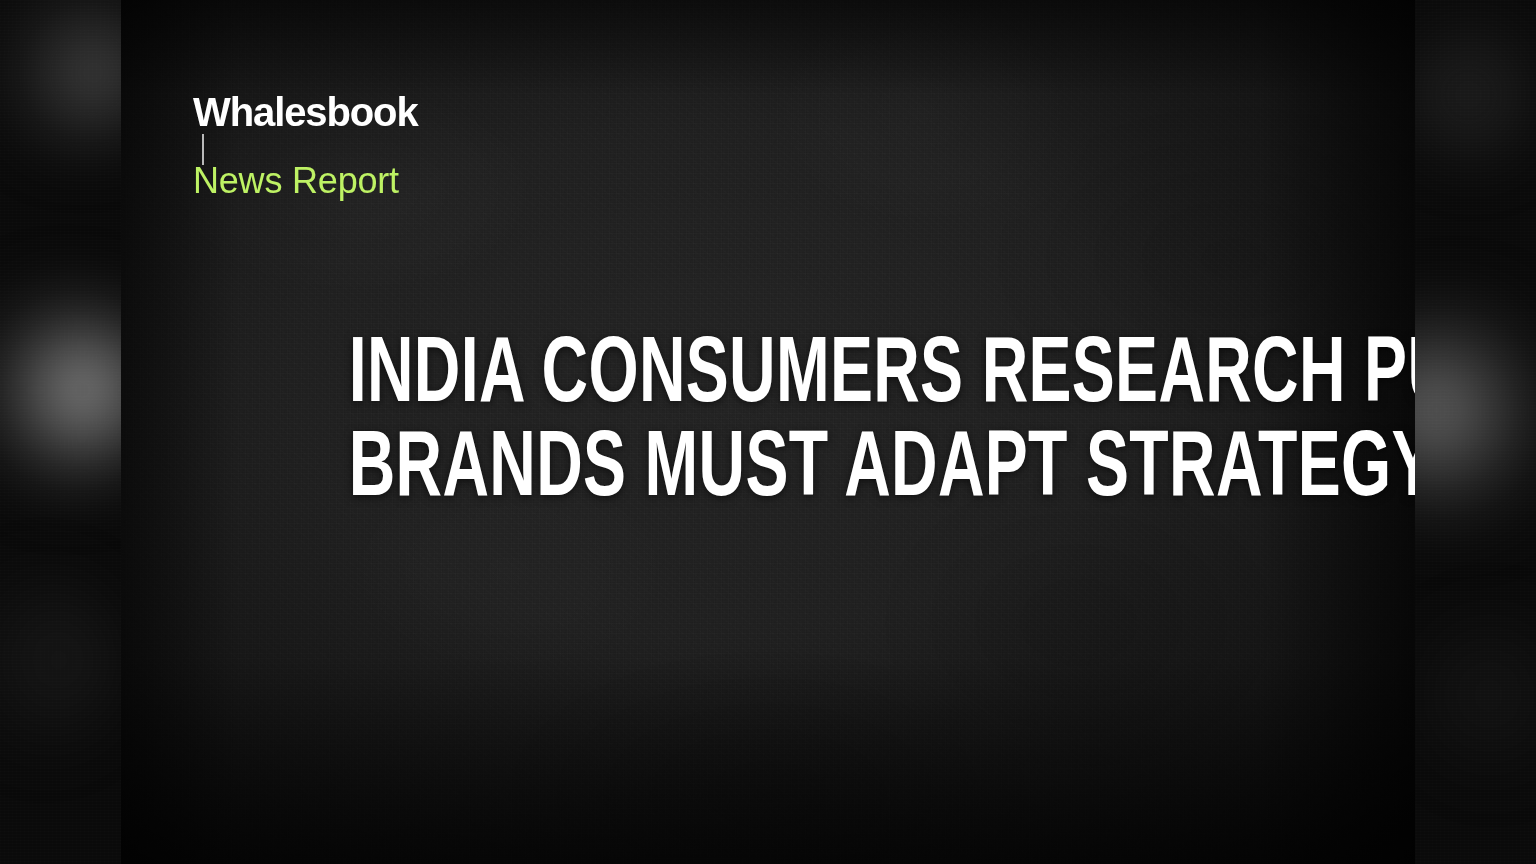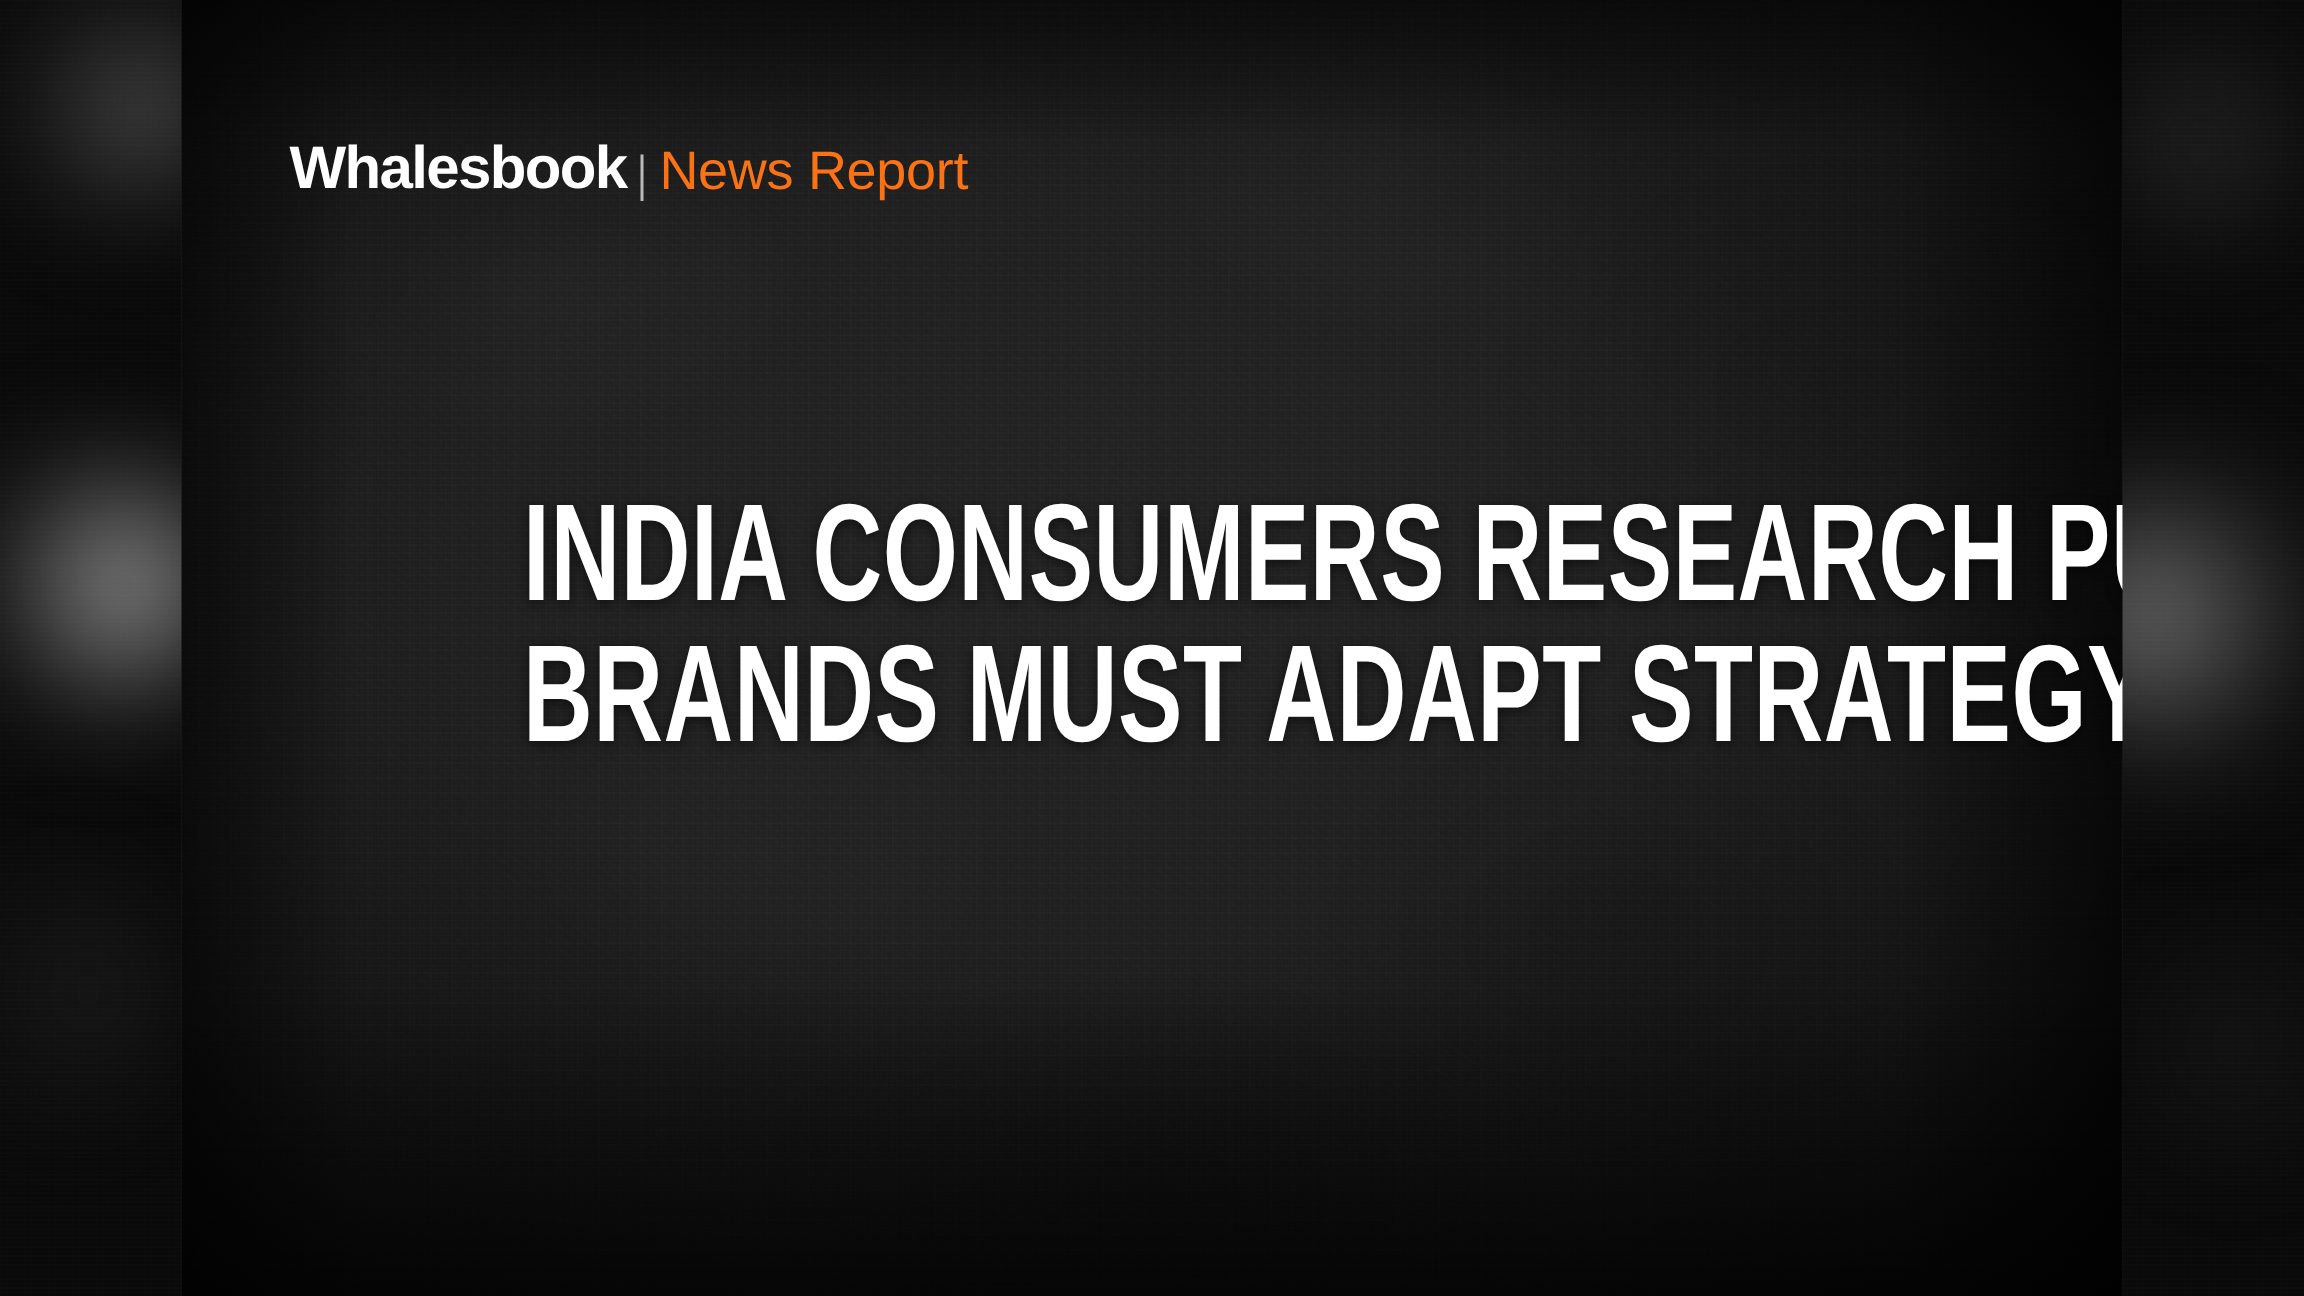--- a/index.html
+++ b/index.html
@@ -164,22 +164,23 @@
     position:absolute;
     inset:0;
   }
 
   
   .brand {
     position:absolute;
     left:72px;
     top:92px;
     display:flex;
-    align-items:flex-end;
+    align-items:flex-start;
     white-space:nowrap;
+    flex-direction:column;
   }
   .brand-name {
     font-family:"Liberation Sans", sans-serif;
     font-weight:700;
     font-size:40px;
     letter-spacing:-1.1px;
     color:#ffffff;
     line-height:1;
   }
   .brand-sep {
@@ -190,21 +191,21 @@
     margin:0 11px 0 9px;
     position:relative;
     top:2px;
     flex:0 0 auto;
   }
   .brand-tag {
     font-family:"Liberation Sans", sans-serif;
     font-weight:400;
     font-size:36px;
     letter-spacing:-0.2px;
-    color:#f97316;
+    color:#bef264;
     line-height:1;
   }
 
   
   .headline {
     position:absolute;
     left:0;
     right:0;
     top:322px;
     text-align:center;

